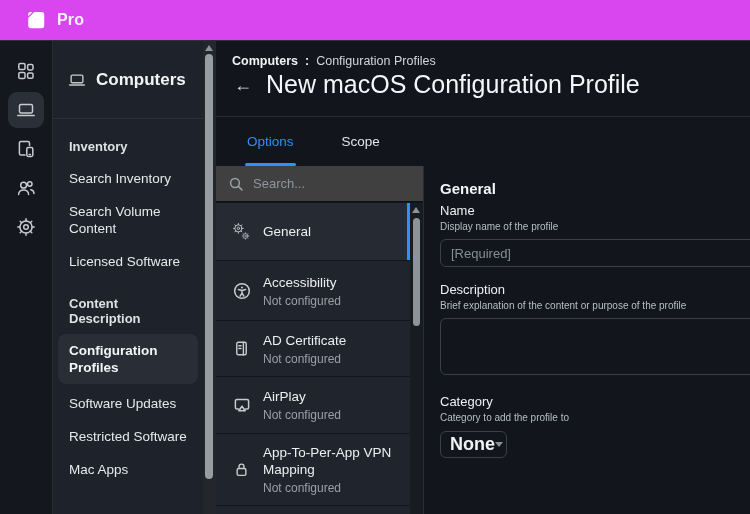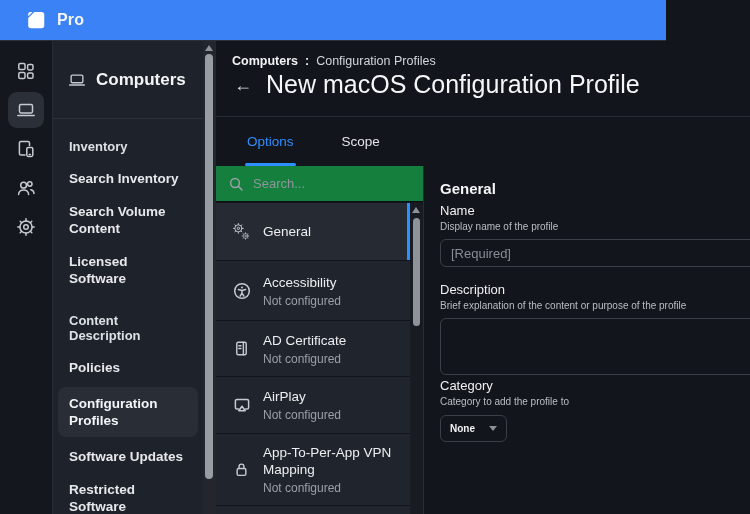--- a/index.html
+++ b/index.html
@@ -7,22 +7,22 @@
   body {
     position:relative;
     background:#12151b;
     font-family:"Liberation Sans", sans-serif;
     color:#e8eaec;
   }
   svg { display:block; }
 
   
   .topbar {
-    position:absolute; top:0; left:0; width:666px; height:41px;
-    background:#3b82f6; border-bottom:1px solid #2c3039;
+    position:absolute; top:0; left:0; width:750px; height:41px;
+    background:#d946ef; border-bottom:1px solid #2c3039;
     display:flex; align-items:center; padding-left:25px;
   }
   .brand-logo { margin-right:10px; }
   .brand-name { font-size:16px; font-weight:bold; color:#f4f6f8; letter-spacing:.2px; }
 
   
   .rail {
     position:absolute; top:41px; left:0; width:53px; bottom:0;
     background:#14171d; border-right:1px solid #282c34;
     display:flex; flex-direction:column; align-items:center;
@@ -38,21 +38,21 @@
     background:#1e222a;
   }
   .sidebar-header {
     height:78px; border-bottom:1px solid #2c3039;
     display:flex; align-items:center; gap:10px; padding-left:15px;
   }
   .sidebar-title { font-size:17px; font-weight:bold; color:#f2f4f6; }
   .nav { padding-top:20px; }
   .section-label { font-size:13px; font-weight:bold; color:#dde0e4; padding:0 16px; margin-bottom:8px; }
   .section-label.second { margin-top:18px; }
-  .nav-item { font-size:13.5px; color:#e6e8eb; padding:8px 16px; line-height:17px;font-weight:bold; }
+  .nav-item { font-size:13.5px; color:#e6e8eb; padding:8px 16px; line-height:17px; }
   .nav-item.selected {
     background:#282d36; border-radius:8px; margin:3px 5px;
     padding:8px 11px; font-weight:bold; color:#f3f5f7;
   }
 
   
   .side-scroll { position:absolute; top:41px; left:203px; width:13px; bottom:0; background:#23262d; }
   .scroll-up {
     position:absolute; top:4px; left:2px;
     width:0; height:0; border-left:4.5px solid transparent; border-right:4.5px solid transparent;
@@ -76,21 +76,21 @@
   .tabs { height:49px; display:flex; padding-left:29px; gap:44px; }
   .tab { position:relative; display:flex; align-items:center; font-size:13.5px; color:#e2e4e8; padding:0 2px; }
   .tab.active { color:#2e8fff; }
   .tab.active::after { content:""; position:absolute; left:0; right:0; bottom:0; height:3px; background:#2e8fff; border-radius:2px; }
 
   .content { flex:1; display:flex; min-height:0; }
 
   
   .list-panel { width:208px; position:relative; border-right:1px solid #282c34; background:#12151b; }
   .search-row {
-    height:36px; background:#15803d; border-bottom:1px solid #0d1015;
+    height:36px; background:#404040; border-bottom:1px solid #0d1015;
     display:flex; align-items:center; gap:9px; padding-left:12px;
   }
   .search-input { background:transparent; border:none; outline:none; color:#e8eaec; font-size:13px; width:140px; font-family:"Liberation Sans", sans-serif; }
   .search-input::placeholder { color:#8f959c; }
 
   .rows { position:absolute; top:37px; left:0; right:13px; bottom:0; }
   .prow {
     background:#20242c; border-bottom:1px solid #12151b;
     display:flex; align-items:center; gap:9px; padding:0 8px 0 13px; position:relative;
   }
@@ -112,40 +112,40 @@
   .gutter-thumb { position:absolute; top:15px; left:3px; width:7px; height:108px; background:#8e939a; border-radius:4px; }
 
   
   .form-panel { flex:1; padding:14px 0 0 16px; overflow:hidden; }
   .form-heading { font-size:15px; font-weight:bold; color:#f3f5f7; }
   .field { margin-top:0; }
   .field-label { font-size:13px; color:#eef0f2; }
   .field-help { font-size:10px; color:#b9bec5; margin-top:3px; }
   .mt-name { margin-top:6px; }
   .mt-desc { margin-top:15px; }
-  .mt-cat  { margin-top:3px; }
+  .mt-cat  { margin-top:19px; }
   .text-input {
     margin-top:7px; width:341px; height:28px;
     background:transparent; border:1px solid #3a3f48; border-radius:6px;
     color:#e8eaec; font-size:13px; padding:0 10px; outline:none;
     font-family:"Liberation Sans", sans-serif; display:block;
   }
   .text-input::placeholder { color:#878d95; }
   .textarea {
     margin-top:7px; width:341px; height:57px; resize:none;
     background:transparent; border:1px solid #3a3f48; border-radius:6px;
     color:#e8eaec; font-size:13px; padding:6px 10px; outline:none;
     font-family:"Liberation Sans", sans-serif; display:block;
   }
   .select {
     margin-top:8px; width:67px; height:27px;
     border:1px solid #3a3f48; border-radius:6px;
     display:flex; align-items:center; justify-content:space-between; padding:0 9px;
   }
-  .select-value { font-size:10px; font-weight:bold; color:#f0f2f4; }
+  .select-value { font-size:18px; font-weight:bold; color:#f0f2f4; }
   .caret-down { width:0; height:0; border-left:4px solid transparent; border-right:4px solid transparent; border-top:5px solid #8b9096; }
 </style>
 </head>
 <body>
 
 <div class="topbar">
   <span class="brand-logo">
     <svg width="22" height="22" viewBox="0 0 24 24">
       <path fill="#ffffff" d="M10.2 3.2 H18 a3 3 0 0 1 3 3 V18 a3 3 0 0 1 -3 3 H6.5 a3 3 0 0 1 -3 -3 V9.9 Z"></path>
       <path fill="#ffffff" d="M3.5 8 V5.5 A2.3 2.3 0 0 1 5.8 3.2 H8.2 Z"></path>
@@ -212,21 +212,20 @@
       </svg>
     </span>
     <span class="sidebar-title">Computers</span>
   </div>
   <div class="nav">
     <div class="section-label">Inventory</div>
     <div class="nav-item">Search Inventory</div>
     <div class="nav-item">Search Volume Content</div>
     <div class="nav-item">Licensed Software</div>
     <div class="section-label second">Content Description</div>
-    <div class="nav-item">Policies</div>
     <div class="nav-item selected">Configuration Profiles</div>
     <div class="nav-item">Software Updates</div>
     <div class="nav-item">Restricted Software</div>
     <div class="nav-item">Mac Apps</div>
   </div>
 </div>
 
 <div class="side-scroll">
   <div class="scroll-up"></div>
   <div class="side-thumb"></div>

